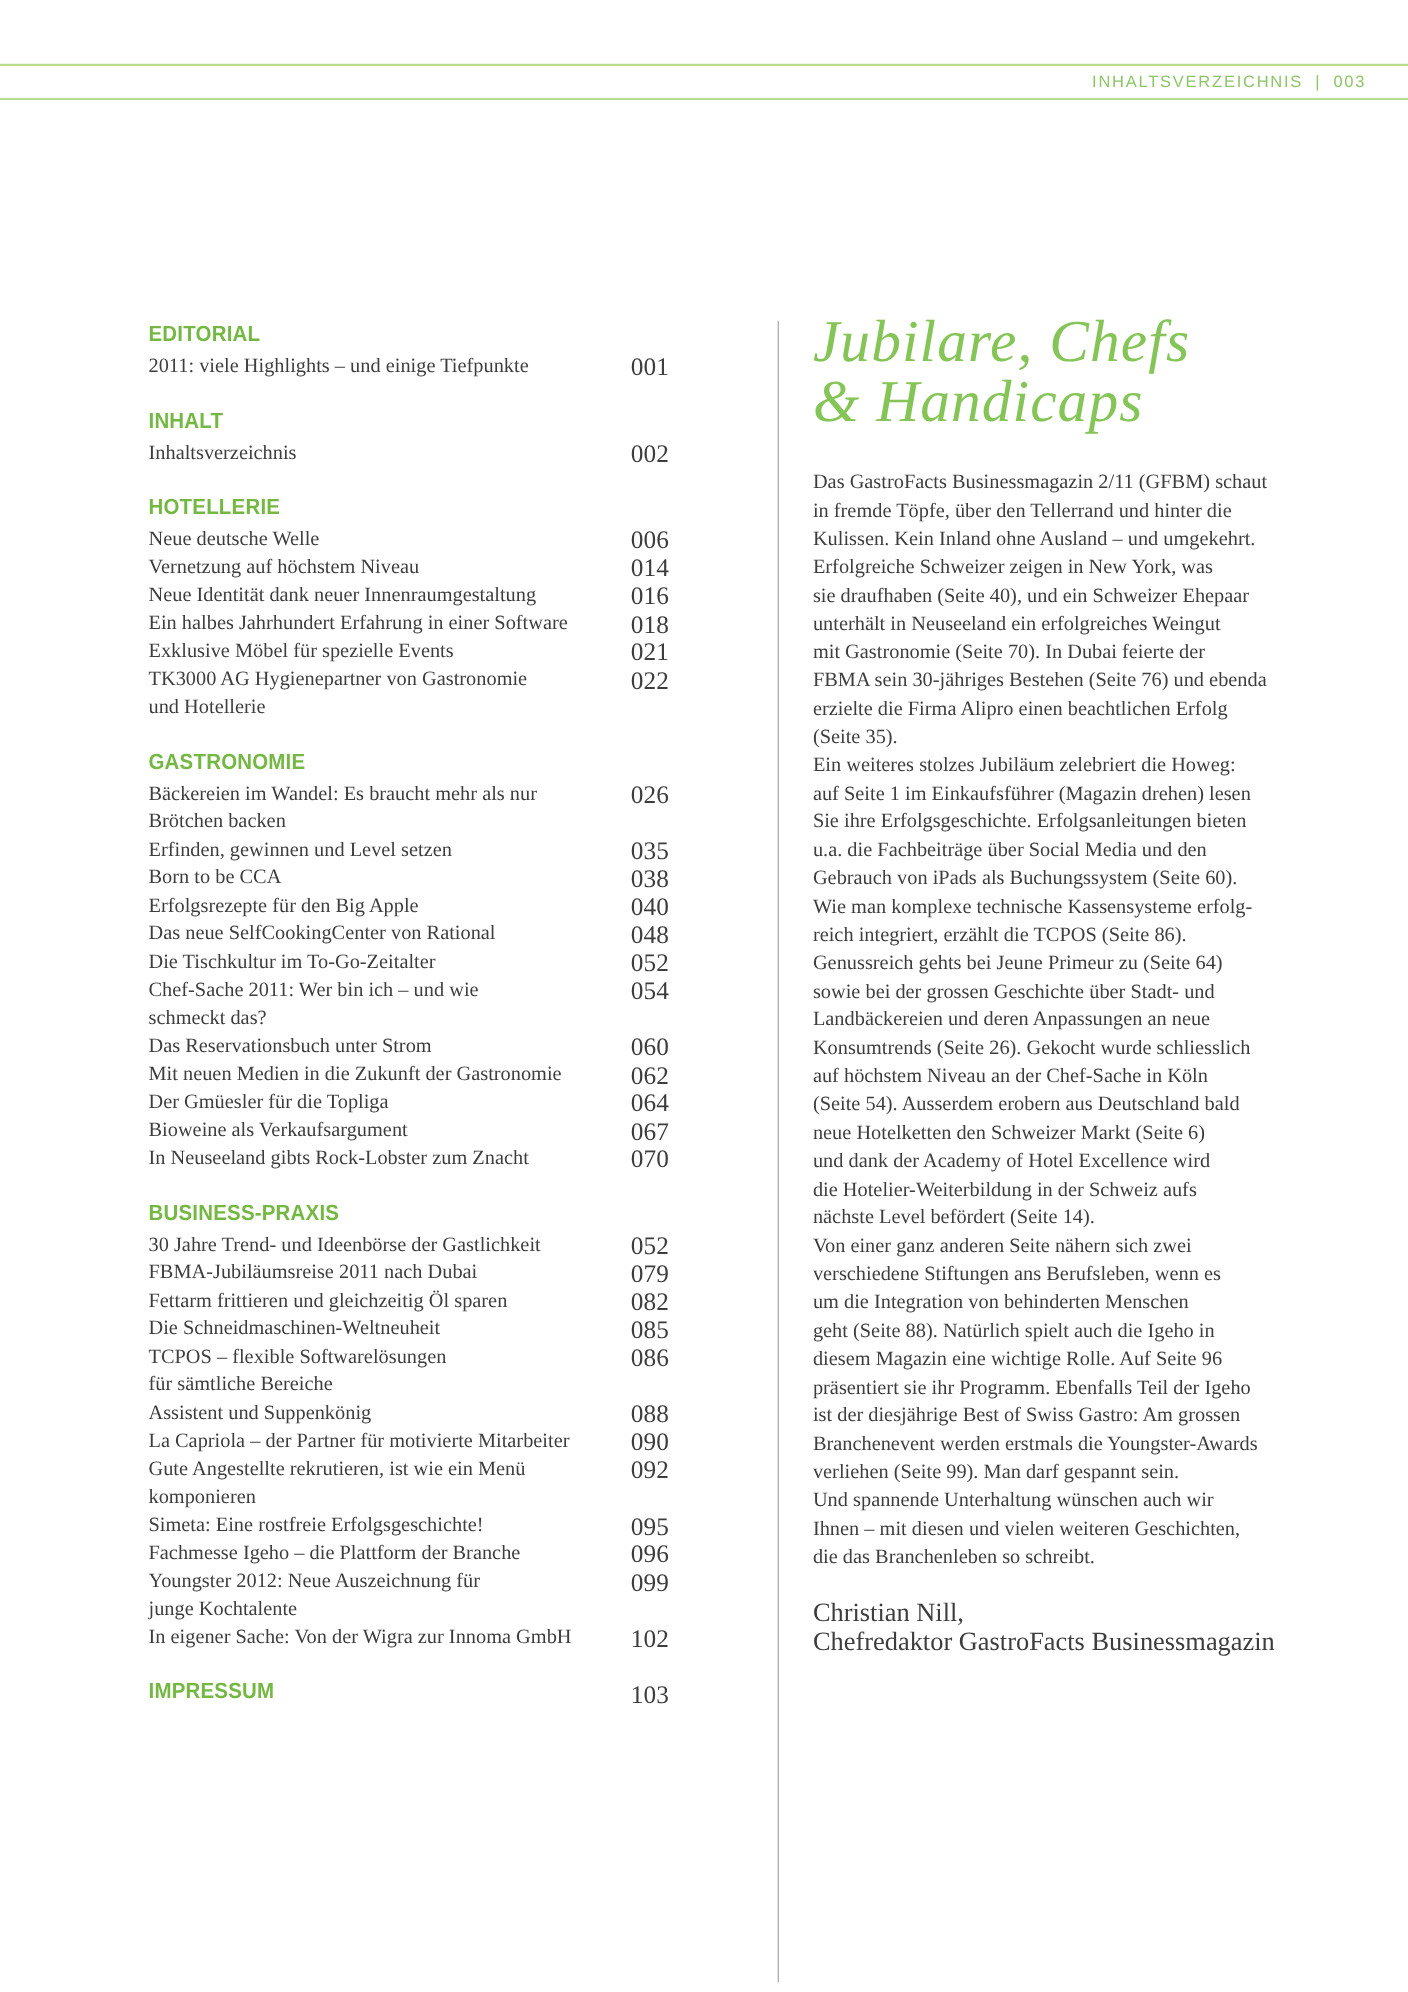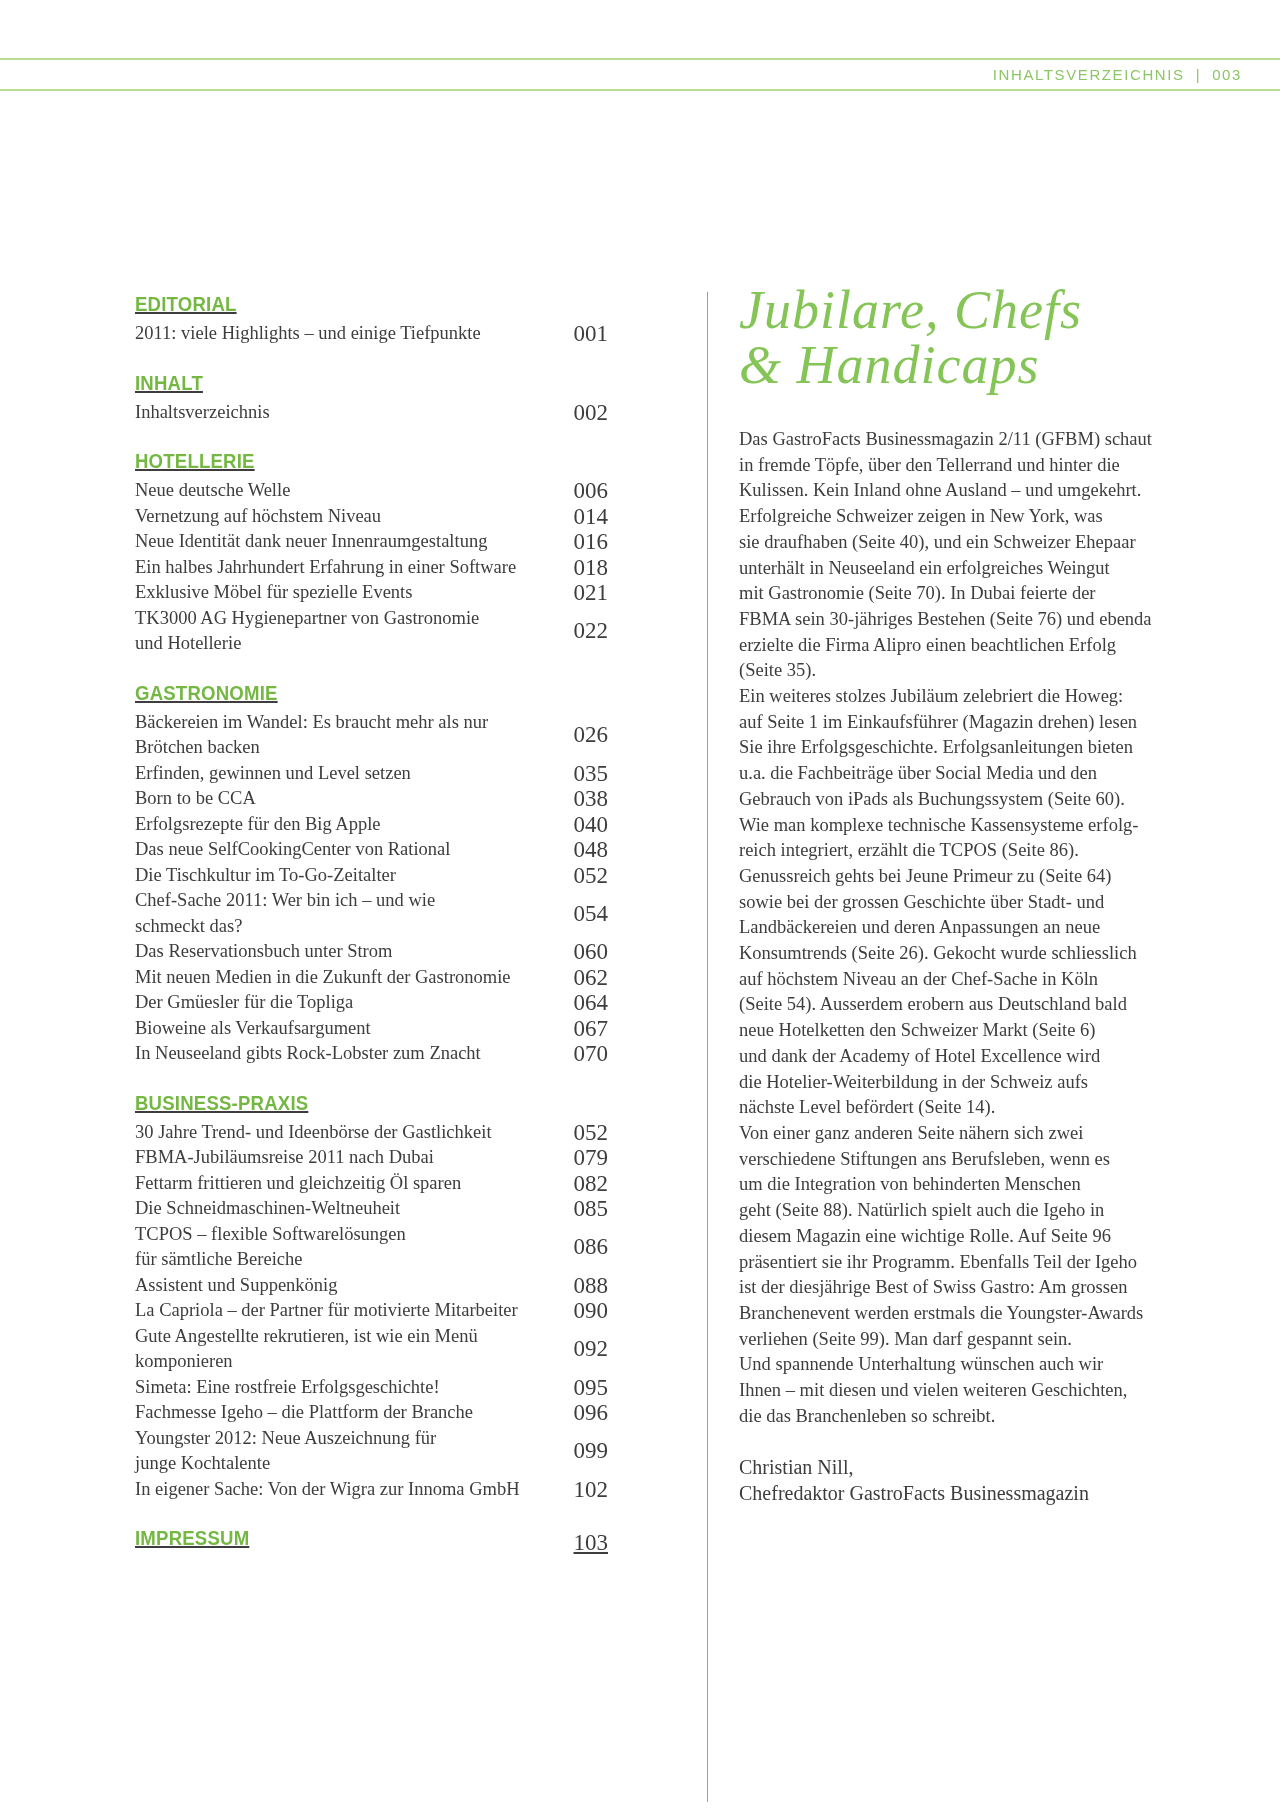--- a/index.html
+++ b/index.html
@@ -41,34 +41,34 @@
   .toc{
     position:absolute;
     left:135px;
     top:292px;
     width:473px;
     color:var(--ink);
     font-size:18.5px;
     line-height:25.5px;
   }
   .toc-section{margin-bottom:24px;}
-  .section-heading-row{display:flex;align-items:flex-end;text-decoration:underline;}
+  .section-heading-row{display:flex;align-items:center;}
   .section-heading{
     flex:1 1 auto;
     font-family:"Liberation Sans","DejaVu Sans",sans-serif;
     font-weight:bold;
     font-size:20px;
     line-height:24px;
     letter-spacing:.2px;
     color:var(--green);
     transform:scaleX(.93);
     transform-origin:0 50%;
     margin-bottom:5px;
   }
-  .toc-entry{display:flex;align-items:center;}
+  .toc-entry{display:flex;align-items:flex-start;}
   .entry-title{flex:1 1 auto;min-width:0;white-space:pre;}
   .entry-page-number,.section-page-number{
     flex:0 0 auto;
     width:40px;
     margin-left:8px;
     text-align:right;
     font-size:23px;
     line-height:25.5px;
     color:var(--ink);
     font-family:"Liberation Serif","DejaVu Serif",serif;
@@ -101,21 +101,21 @@
     letter-spacing:1px;
     color:var(--green-title);
   }
   .feature-body{
     font-size:18.5px;
     line-height:25.7px;
     white-space:pre;
   }
   .signature{
     margin-top:26px;
-    font-size:20px;
+    font-size:24px;
     line-height:25.7px;
   }
 </style>
 </head>
 <body>
 
 <div class="page">
 
   <div class="rule rule-top"></div>
 

